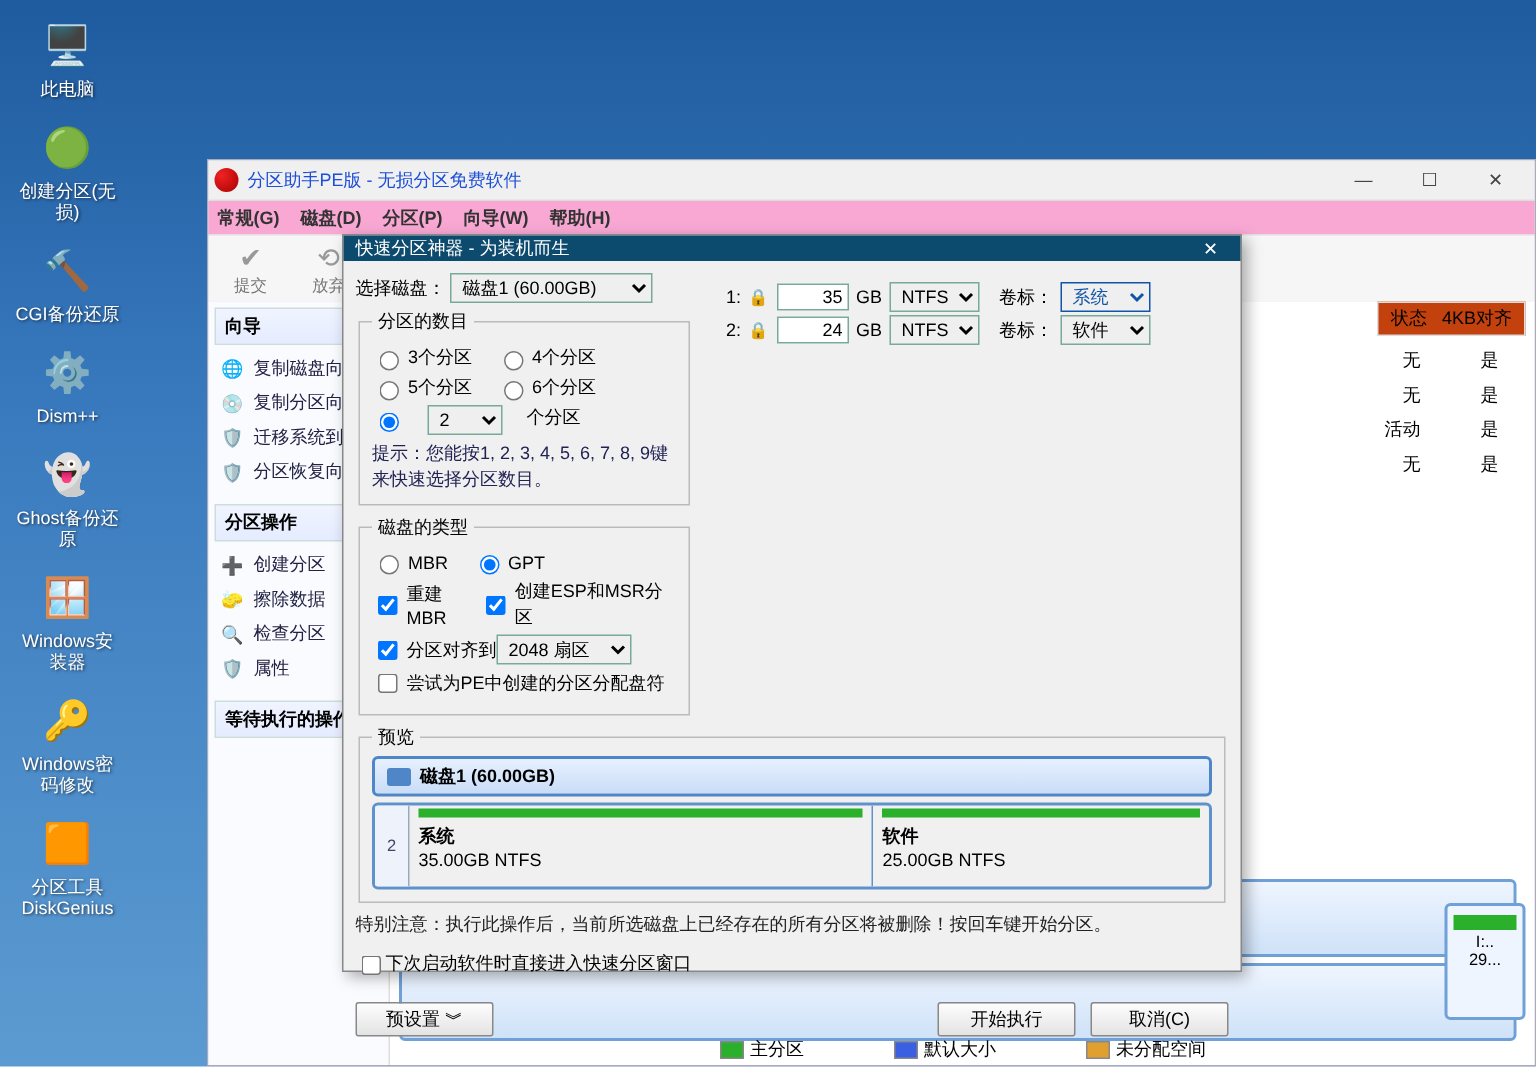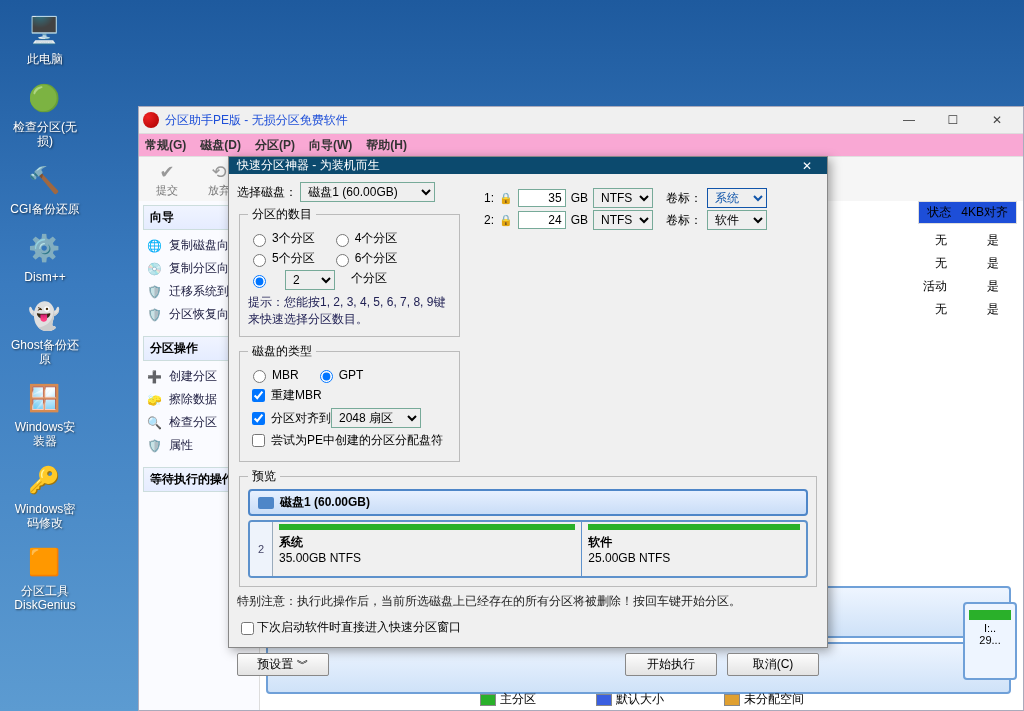--- a/index.html
+++ b/index.html
@@ -23,21 +23,21 @@
   .toolbar { height:44px; background:#f6f6f6; border-bottom:1px solid #ddd; display:flex; align-items:center; padding:0 8px; gap:12px;}
   .tbtn { width:40px; text-align:center; color:#777;}
   .tbtn .ti{ font-size:18px; color:#999;}
   .tbtn .tl{ font-size:11px;}
   .content { position:absolute; top:94px; left:0; right:0; bottom:0; display:flex; }
   .sidebar { width:112px; border-right:1px solid #ddd; background:#fafbff; padding:4px; overflow:hidden;}
   .sgroup-title { font-weight:bold; background:linear-gradient(#f0f4ff,#e5ecff); border:1px solid #cdd; padding:3px 6px; margin-bottom:4px;}
   .sitem { display:flex; align-items:center; gap:6px; padding:3px 4px; color:#224; }
   .sitem .si-ico{ width:16px; text-align:center; }
   .main-area{ flex:1; position:relative; background:#fff;}
-  .cols-header{ position:absolute; right:6px; top:0; display:flex; gap:10px; font-size:12px; background:#1d4ed8; border:1px solid #ddd; padding:2px 8px;}
+  .cols-header{ position:absolute; right:6px; top:0; display:flex; gap:10px; font-size:12px; background:#c2410c; border:1px solid #ddd; padding:2px 8px;}
   .rows-area{ position:absolute; left:0; right:6px; top:28px;}
   .row-right{ display:flex; justify-content:flex-end; gap:40px; padding:3px 18px; }
   .bottom-bars{ position:absolute; left:0; right:6px; bottom:28px; height:100px;}
   .bigbar{ height:48px; margin:4px 6px; border:2px solid #6fa0d8; border-radius:4px; background:linear-gradient(#eef5ff,#cfe2f8);}
   .small-tile{ position:absolute; right:6px; bottom:30px; width:50px; height:70px; border:2px solid #6fa0d8; border-radius:4px; background:#eef5ff; font-size:11px; text-align:center; padding-top:4px;}
   .small-tile .gbar{ height:10px; background:#2ab02a; margin:2px 4px;}
   .legend{ position:absolute; bottom:2px; left:220px; display:flex; gap:60px; align-items:center;}
   .legend span{ display:flex; align-items:center; gap:4px;}
   .legend .sw{ width:14px; height:10px; border:1px solid #888; display:inline-block;}
 
@@ -76,21 +76,21 @@
 </head>
 <body>
 
 <div class="desktop-icons" id="dicons">
     <div class="dicon">
       <div class="g">🖥️</div>
       <div class="lbl">此电脑</div>
     </div>
     <div class="dicon">
       <div class="g">🟢</div>
-      <div class="lbl">检查分区(无损)</div>
+      <div class="lbl">创建分区(无损)</div>
     </div>
     <div class="dicon">
       <div class="g">🔨</div>
       <div class="lbl">CGI备份还原</div>
     </div>
     <div class="dicon">
       <div class="g">⚙️</div>
       <div class="lbl">Dism++</div>
     </div>
     <div class="dicon">
@@ -287,20 +287,24 @@
             <label>
                 <input type="radio" name="dt" checked="" style="">
                 <span>GPT</span>
               </label>
           </div>
           <div class="chk-row">
             <label>
                 <input type="checkbox" checked="" style="">
                 <span>重建MBR</span>
               </label>
+            <label>
+                <input type="checkbox" checked="" style="">
+                <span>创建ESP和MSR分区</span>
+              </label>
           </div>
           <div class="chk-row">
             <label>
                 <input type="checkbox" checked="" style="">
                 <span>分区对齐到</span>
               </label>
             <select style="width:90px"><option>2048 扇区</option></select>
           </div>
           <div class="chk-row">
             <label>

